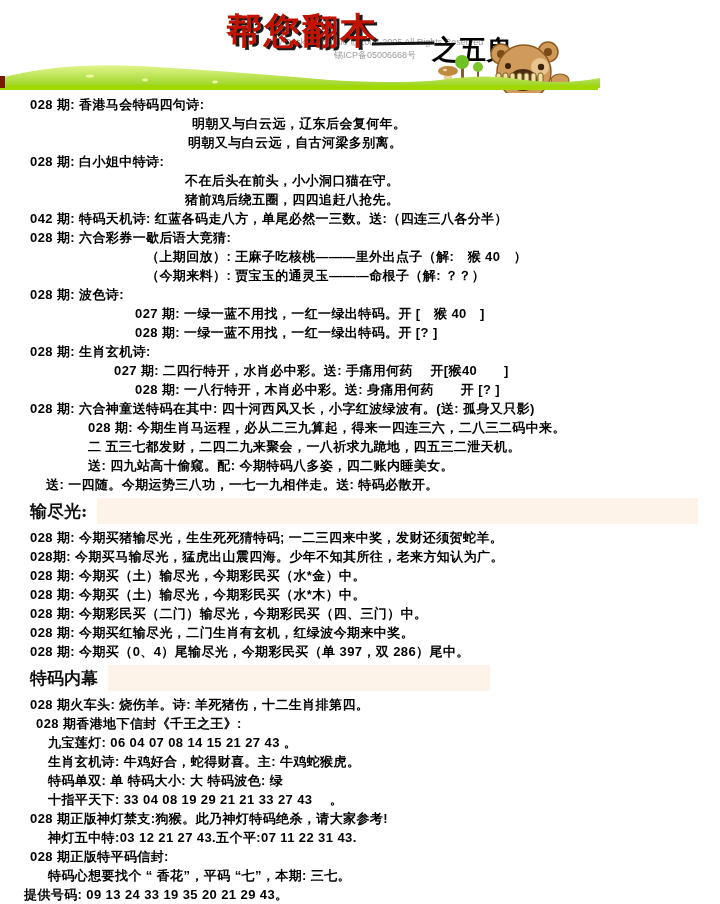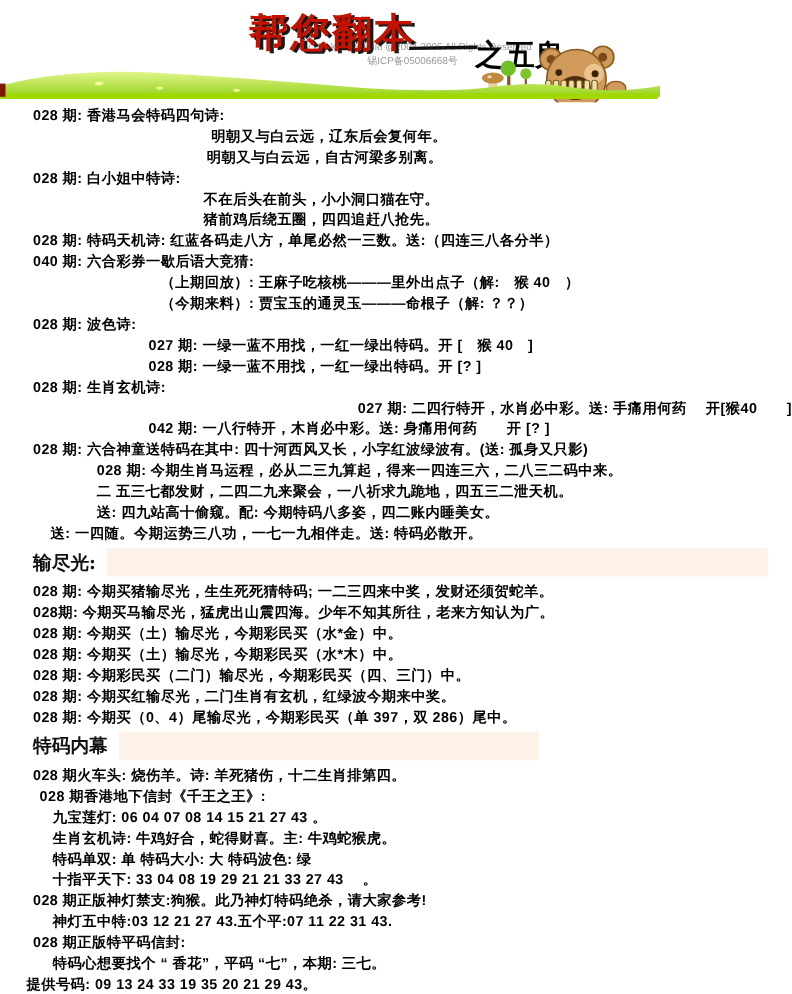--- a/index.html
+++ b/index.html
@@ -116,30 +116,30 @@
   </svg>
 </div>
 
 <div class="content">
     <div class="line" style="padding-left: 30px;">028 期: 香港马会特码四句诗:</div>
     <div class="line" style="padding-left: 192px;">明朝又与白云远，辽东后会复何年。</div>
     <div class="line" style="padding-left: 188px;">明朝又与白云远，自古河梁多别离。</div>
     <div class="line" style="padding-left: 30px;">028 期: 白小姐中特诗:</div>
     <div class="line" style="padding-left: 185px;">不在后头在前头，小小洞口猫在守。</div>
     <div class="line" style="padding-left: 185px;">猪前鸡后绕五圈，四四追赶八抢先。</div>
-    <div class="line" style="padding-left: 30px;">028 期: 特码天机诗: 红蓝各码走八方，单尾必然一三数。送:（四连三八各分半）</div>
-    <div class="line" style="padding-left: 30px;">040 期: 六合彩券一歇后语大竞猜:</div>
+    <div class="line" style="padding-left: 30px;">042 期: 特码天机诗: 红蓝各码走八方，单尾必然一三数。送:（四连三八各分半）</div>
+    <div class="line" style="padding-left: 30px;">028 期: 六合彩券一歇后语大竞猜:</div>
     <div class="line" style="padding-left: 146px;">（上期回放）: 王麻子吃核桃———里外出点子（解:　猴 40　）</div>
     <div class="line" style="padding-left: 146px;">（今期来料）: 贾宝玉的通灵玉———命根子（解: ？？）</div>
     <div class="line" style="padding-left: 30px;">028 期: 波色诗:</div>
     <div class="line" style="padding-left: 135px;">027 期: 一绿一蓝不用找，一红一绿出特码。开 [　猴 40　]</div>
     <div class="line" style="padding-left: 135px;">028 期: 一绿一蓝不用找，一红一绿出特码。开 [? ]</div>
     <div class="line" style="padding-left: 30px;">028 期: 生肖玄机诗:</div>
-    <div class="line" style="padding-left: 85px; text-align: right;">027 期: 二四行特开，水肖必中彩。送: 手痛用何药　 开[猴40　　]</div>
-    <div class="line" style="padding-left: 135px;">042 期: 一八行特开，木肖必中彩。送: 身痛用何药　　开 [? ]</div>
+    <div class="line" style="padding-left: 114px;">027 期: 二四行特开，水肖必中彩。送: 手痛用何药　 开[猴40　　]</div>
+    <div class="line" style="padding-left: 135px;">028 期: 一八行特开，木肖必中彩。送: 身痛用何药　　开 [? ]</div>
     <div class="line" style="padding-left: 30px;">028 期: 六合神童送特码在其中: 四十河西风又长，小字红波绿波有。(送: 孤身又只影)</div>
     <div class="line" style="padding-left: 88px;">028 期: 今期生肖马运程，必从二三九算起，得来一四连三六，二八三二码中来。</div>
     <div class="line" style="padding-left: 88px;">二 五三七都发财，二四二九来聚会，一八祈求九跪地，四五三二泄天机。</div>
     <div class="line" style="padding-left: 88px;">送: 四九站高十偷窥。配: 今期特码八多姿，四二账内睡美女。</div>
     <div class="line" style="padding-left: 46px;">送: 一四随。今期运势三八功，一七一九相伴走。送: 特码必散开。</div>
     <div class="sec-header wide">
       <span class="sec-title">输尽光:</span>
       <span class="sec-band"></span>
     </div>
     <div class="line" style="padding-left: 30px;">028 期: 今期买猪输尽光，生生死死猜特码; 一二三四来中奖，发财还须贺蛇羊。</div>

